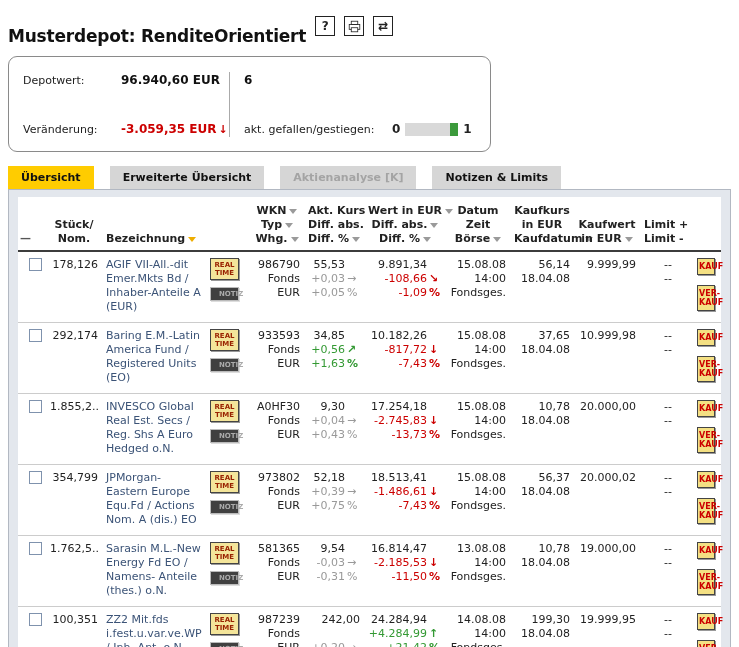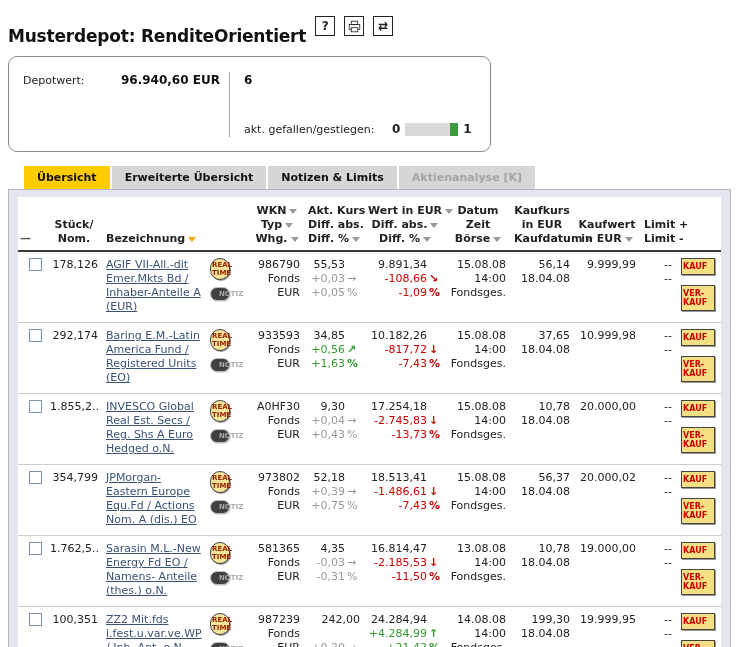--- a/index.html
+++ b/index.html
@@ -38,21 +38,21 @@
   .depot-select { margin-left: auto; margin-right: 3px; margin-top: 0;
                   border: 1px solid #999; background: #fff; width: 140px; height: 21px;
                   display: flex; align-items: center; padding-left: 7px; font-size: 11px; cursor: pointer; }
   .depot-select .lbl { flex: 1; color: #222; }
   .sel-btn { width: 17px; height: 17px; margin-right: 1px; border-radius: 3px;
              background: linear-gradient(#9db9e4, #4a73b8); display: flex; align-items: center; justify-content: center; }
   .chev { width: 0; height: 0; border-left: 4px solid transparent; border-right: 4px solid transparent;
           border-top: 5px solid #fff; }
 
   
-  .tabs { display: flex; gap: 2px; margin: 14px 0 0 24px; }
+  .tabs { display: flex; gap: 16px; margin: 14px 0 0 8px; }
   .tab { padding: 5px 13px 5px 13px; font-size: 11px; font-weight: bold; background: #d6d6d6;
          color: #111; cursor: pointer; }
   .tab.active { background: #ffcc00; }
   .tab.disabled { color: #a4a4a4; }
 
   
   .frame { margin: 0 8px; border: 1px solid #b2b8c2; border-bottom: none; background: #e3e7ed;
            padding: 7px 9px 0 9px; height: 485px; }
   .inner { background: #fff; height: 100%; padding-top: 5px; }
 
@@ -67,33 +67,33 @@
   .tri { display: inline-block; width: 0; height: 0; border-left: 4px solid transparent;
          border-right: 4px solid transparent; border-top: 5px solid #9a9a9a; margin-left: 3px; }
   .tri.gold { border-top-color: #eead00; }
   .dash { color: #555; font-weight: bold; }
 
   td { vertical-align: top; padding: 6px 6px 8px 2px; text-align: right; line-height: 14px;
        border-bottom: 1px solid #ccc; }
   td.al { text-align: left; }
   .cb { display: inline-block; width: 13px; height: 13px; border: 1px solid #7f92ad; background: #fff;
         margin-left: 9px; cursor: pointer; }
-  a.lnk { color: #3b5377; text-decoration: underline; cursor: pointer; }
+  a.lnk { color: #3b5377; cursor: pointer; }
   .num .sfx { display: inline-block; width: 15px; text-align: left; padding-left: 2px; }
   .trend.down { color: #cc0000; } .trend.down .sfx { font-weight: bold; }
   .trend.up { color: #339933; } .trend.up .sfx { font-weight: bold; }
   .trend.neutral { color: #999; }
 
-  .mini-btn { display: block; width: 20px; font-size: 7px; font-weight: bold; text-align: center;
-              line-height: 8px; padding: 2px 1px; cursor: pointer; border-radius: 10px; }
+  .mini-btn { display: block; width: 29px; font-size: 7px; font-weight: bold; text-align: center;
+              line-height: 8px; padding: 2px 1px; cursor: pointer; }
   .rt { background: #f4e59a; border: 1px solid #444; box-shadow: 1px 1px 0 #999; color: #992200; margin-bottom: 7px; }
   .nz { background: #404040; border: 1px solid #bbb; color: #aaa; box-shadow: 1px 1px 0 #ddd; padding-left: 8px; }
-  .act-btn { display: block; margin-left: auto; width: 34px; background: #f4e083; border: 1px solid #444;
+  .act-btn { display: block; margin-left: auto; width: 18px; background: #f4e083; border: 1px solid #444;
              box-shadow: 1px 1px 0 #999; color: #cc0000; font-size: 8px; font-weight: bold;
-             line-height: 9px; text-align: left; padding: 3px 1px; cursor: pointer; }
+             line-height: 9px; text-align: right; padding: 3px 1px; cursor: pointer; }
   .act-btn.first { margin-bottom: 10px; }
 
   
   .fsum { display: flex; font-size: 11px; padding: 8px 0 6px 0; line-height: 16px; }
 </style>
 </head>
 <body>
 
 <div class="title-row">
   <span class="page-title">Musterdepot: RenditeOrientiert</span>
@@ -112,20 +112,25 @@
   </span>
 </div>
 
 <div class="top-row">
 
   <div class="ibox">
     <div class="ibox-left">
       <div class="irow">
         <span class="ilabel">Depotwert:</span>
         <span class="ival">96.940,60 EUR</span>
+      </div>
+      <div class="irow">
+        <span class="ilabel">Veränderung:</span>
+        <span class="ival neg">-3.059,35 EUR</span>
+        <span class="arrow-down-red">↓</span>
       </div>
     </div>
     <div class="ibox-div"></div>
     <div class="ibox-right">
       <div class="irow">
         <span class="ival">6</span>
       </div>
       <div class="irow">
         <span class="ilabel">akt. gefallen/gestiegen:</span>
         <span class="cnt">0</span>
@@ -136,22 +141,22 @@
         <span class="cnt">1</span>
       </div>
     </div>
   </div>
 
 </div>
 
 <div class="tabs">
   <span class="tab active">Übersicht</span>
   <span class="tab normal">Erweiterte Übersicht</span>
+  <span class="tab disabled">Aktienanalyse [K]</span>
   <span class="tab normal">Notizen &amp; Limits</span>
-  <span class="tab disabled">Aktienanalyse [K]</span>
 </div>
 
 <div class="frame">
 <div class="inner">
   <table>
     <colgroup>
       <col class="c-sel">
           <col class="c-stk">
           <col class="c-bez">
           <col class="c-btn">
@@ -391,21 +396,21 @@
     <td class="al">
       <span class="mini-btn rt"><span>REAL</span><br><span>TIME</span></span>
       <span class="mini-btn nz">NOTIZ</span>
     </td>
     <td>
       <div>581365</div>
       <div>Fonds</div>
       <div>EUR</div>
     </td>
     <td>
-      <div class="num"><span>4,35</span><span class="sfx"></span></div>
+      <div class="num"><span>9,54</span><span class="sfx"></span></div>
       <div class="num trend neutral"><span>-0,03</span><span class="sfx">→</span></div>
       <div class="num trend neutral"><span>-0,31</span><span class="sfx">%</span></div>
     </td>
     <td>
       <div class="num"><span>16.814,47</span><span class="sfx"></span></div>
       <div class="num trend down"><span>-2.185,53</span><span class="sfx">↓</span></div>
       <div class="num trend down"><span>-11,50</span><span class="sfx">%</span></div>
     </td>
     <td>
       <div>13.08.08</div>

